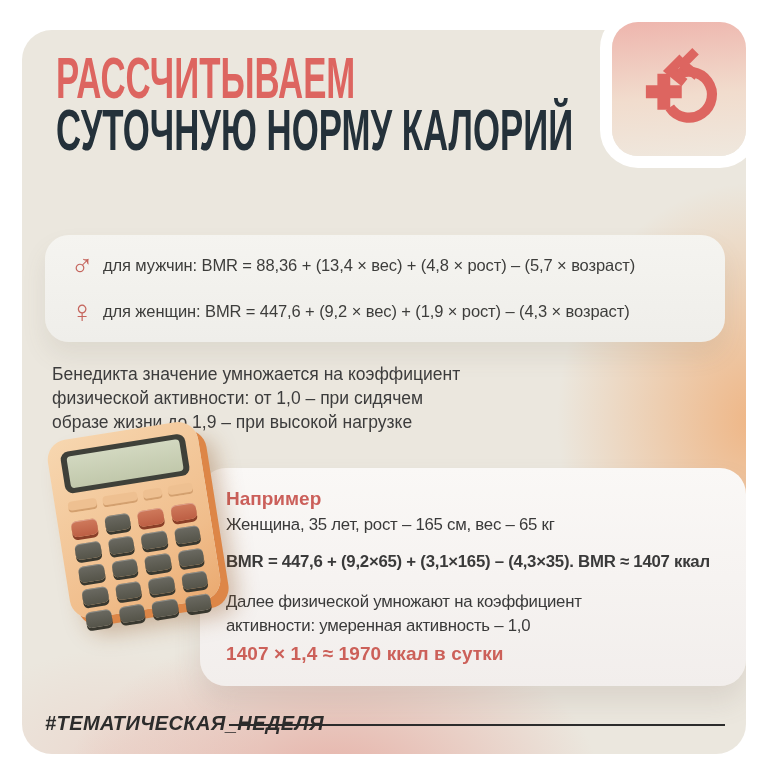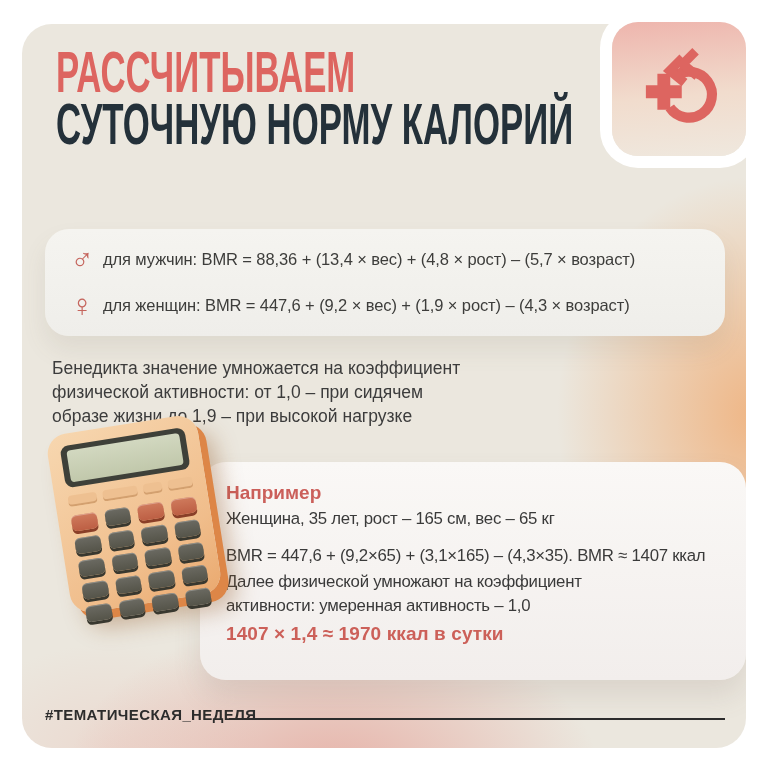--- a/index.html
+++ b/index.html
@@ -9,21 +9,21 @@
   .page {
     position: relative;
     width: 768px; height: 768px;
     background: #ffffff;
     overflow: hidden;
   }
 
   
   .main-card {
     position: absolute;
-    left: 22px; top: 24px;
+    left: 22px; top: 30px;
     width: 724px; height: 724px;
     border-radius: 30px;
     background:
       radial-gradient(280px 340px at 101% 54%, rgba(240,166,105,0.75), rgba(240,166,105,0) 70%),
       radial-gradient(380px 230px at 43% 104%, rgba(228,148,138,0.65), rgba(228,148,138,0) 70%),
       radial-gradient(220px 160px at 12% 101%, rgba(235,190,180,0.35), rgba(235,190,180,0) 70%),
       #ebe7de;
     overflow: hidden;
   }
 
@@ -113,21 +113,21 @@
     font-size: 19px; font-weight: bold;
     color: #cb5f5a;
     margin-bottom: 5px;
   }
   .example-line {
     font-size: 16.8px; color: #3a3a3a;
     letter-spacing: -0.25px;
     white-space: nowrap;
   }
   .example-profile { margin-bottom: 17px; }
-  .example-bmr { margin-bottom: 4px; }
+  .example-bmr { margin-bottom: 18px; font-weight: bold; }
   .example-activity { line-height: 24px; white-space: nowrap; }
   .example-result {
     margin-top: 5px;
     font-size: 19px; font-weight: bold;
     color: #cc6059;
     letter-spacing: 0.1px;
   }
 
   
   .calculator {
@@ -179,24 +179,25 @@
     box-shadow: 0 3px 0 #39382f, inset 0 1px 0 rgba(255,255,255,0.25);
   }
   .key.red {
     background: linear-gradient(180deg, #cf7a5c, #bd5f44);
     box-shadow: 0 3px 0 #8a3f28, inset 0 1px 0 rgba(255,255,255,0.3);
   }
 
   
   .footer-hashtag {
     position: absolute; left: 23px; top: 682px;
-    font-size: 15px; font-weight: bold;
+    font-size: 20px; font-weight: bold;
     letter-spacing: 0.4px;
     color: #2c2c2c;
     z-index: 2;
+    font-style: italic;
   }
   .footer-line {
     position: absolute; left: 207px; top: 694px;
     width: 496px; height: 2px;
     background: #2d2d2d;
     z-index: 2;
   }
 </style>
 </head>
 <body>

